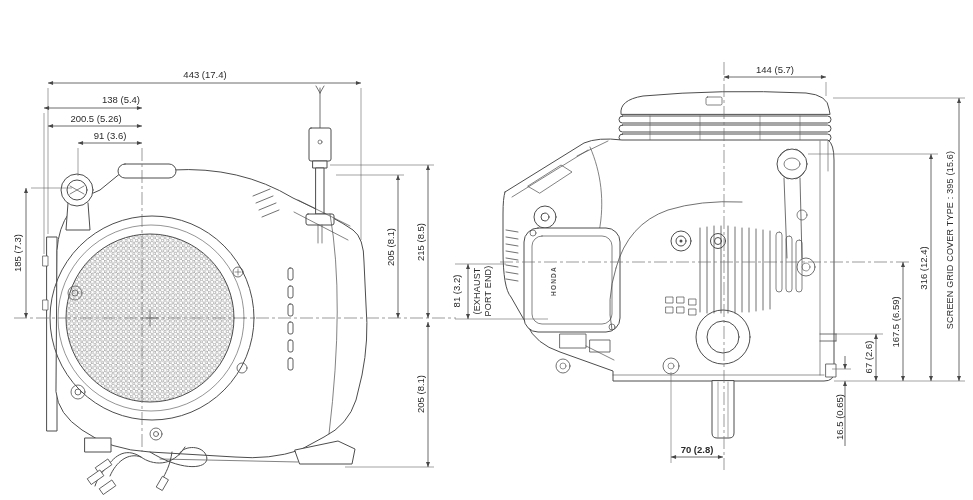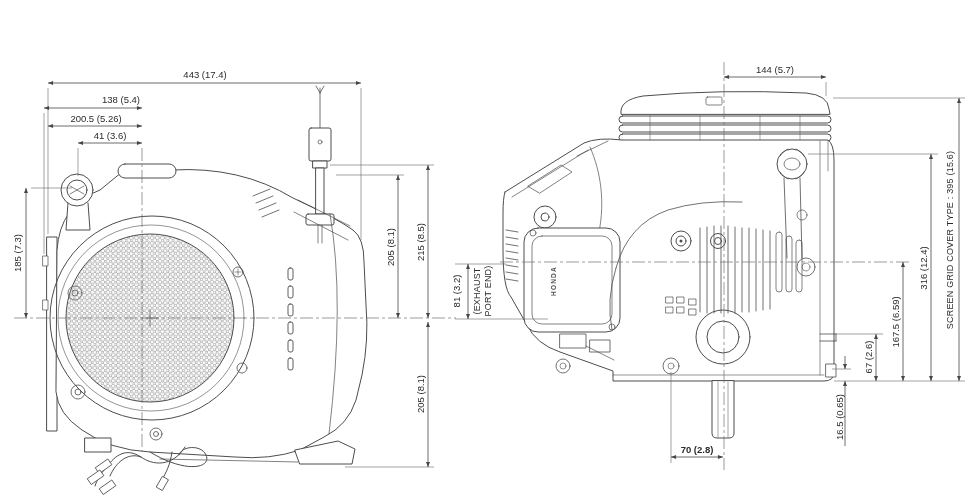--- a/index.html
+++ b/index.html
@@ -238,21 +238,21 @@
     <line x1="876" y1="334" x2="876" y2="381" marker-start="url(#arw)" marker-end="url(#arw)"></line>
     <line x1="903" y1="262" x2="903" y2="381" marker-start="url(#arw)" marker-end="url(#arw)"></line>
     <line x1="931" y1="154" x2="931" y2="381" marker-start="url(#arw)" marker-end="url(#arw)"></line>
     <line x1="959" y1="98" x2="959" y2="381" marker-start="url(#arw)" marker-end="url(#arw)"></line>
   </g>
 </svg>
 
   <div class="dim" style="left:205px;top:75px;">443 (17.4)</div>
   <div class="dim" style="left:93px;top:100px;margin-left:28px;">138 (5.4)</div>
   <div class="dim" style="left:96px;top:119px;">200.5 (5.26)</div>
-  <div class="dim" style="left:110px;top:136px;">41 (3.6)</div>
+  <div class="dim" style="left:110px;top:136px;">91 (3.6)</div>
   <div class="dim v" style="left:18px;top:253px;">185 (7.3)</div>
   <div class="dim v" style="left:391px;top:247px;">205 (8.1)</div>
   <div class="dim v" style="left:421px;top:242px;">215 (8.5)</div>
   <div class="dim v" style="left:421px;top:394px;">205 (8.1)</div>
   <div class="dim v" style="left:457px;top:291px;">81 (3.2)</div>
   <div class="dim v small" style="left:477px;top:291px;">(EXHAUST</div>
   <div class="dim v small" style="left:488px;top:291px;">PORT END)</div>
   <div class="dim" style="left:775px;top:70px;">144 (5.7)</div>
   <div class="dim" style="left:697px;top:450px;font-weight:bold;">70 (2.8)</div>
   <div class="dim v" style="left:840px;top:417px;">16.5 (0.65)</div>

